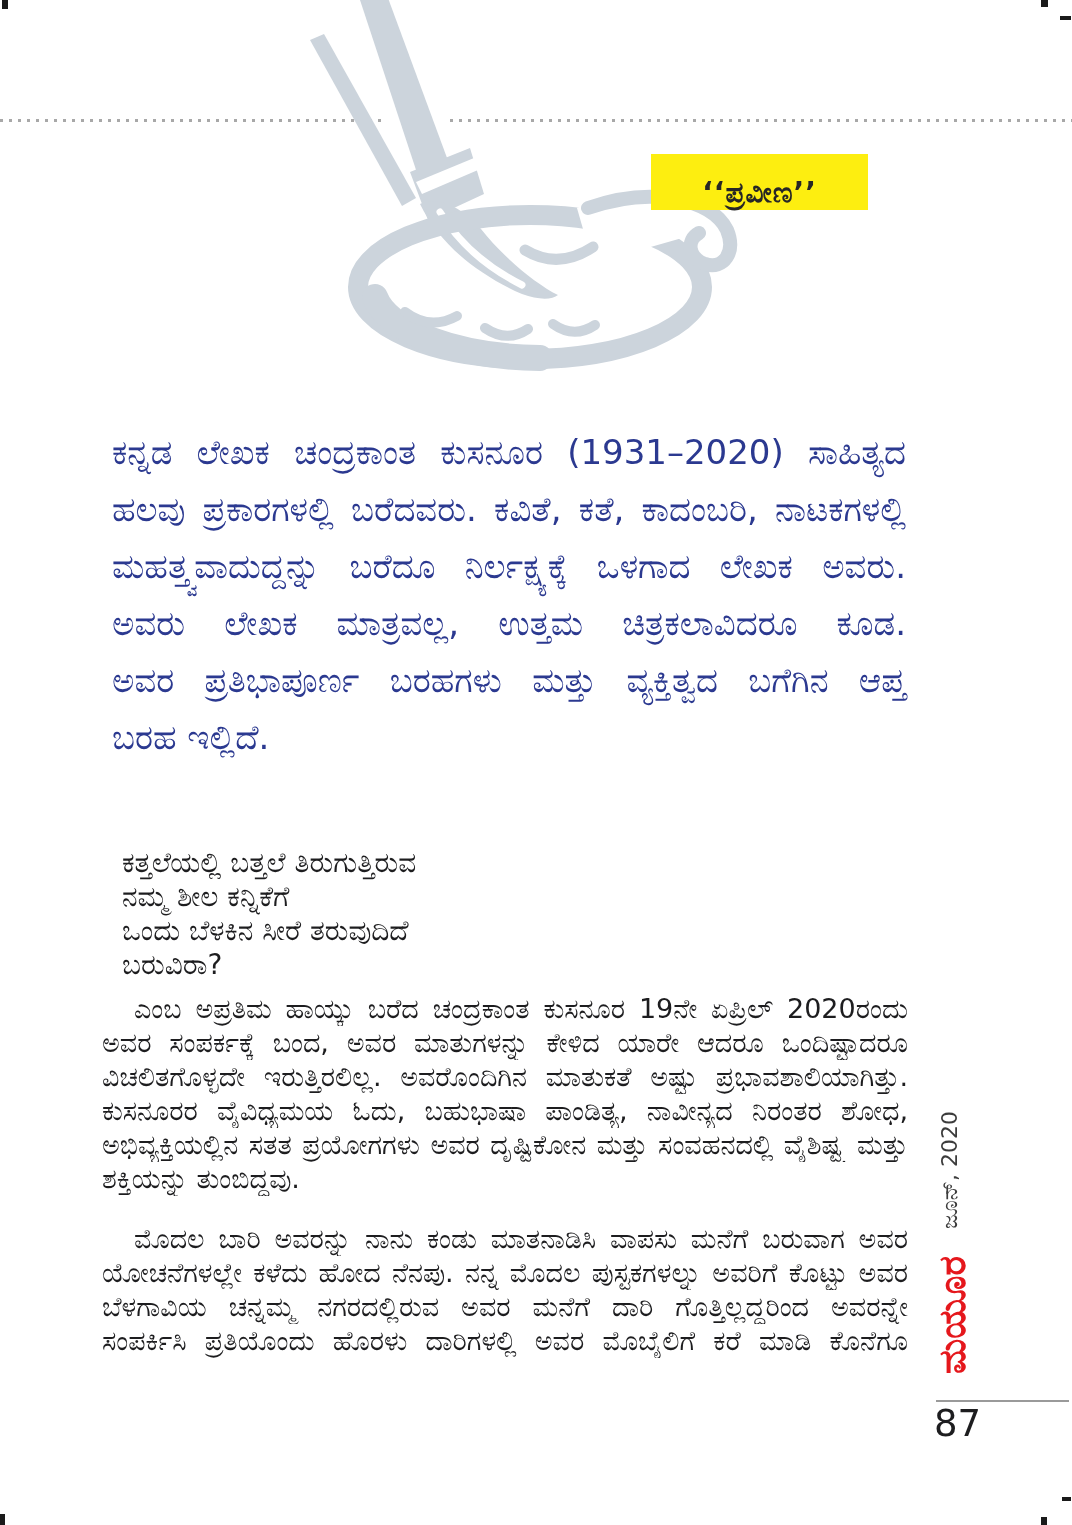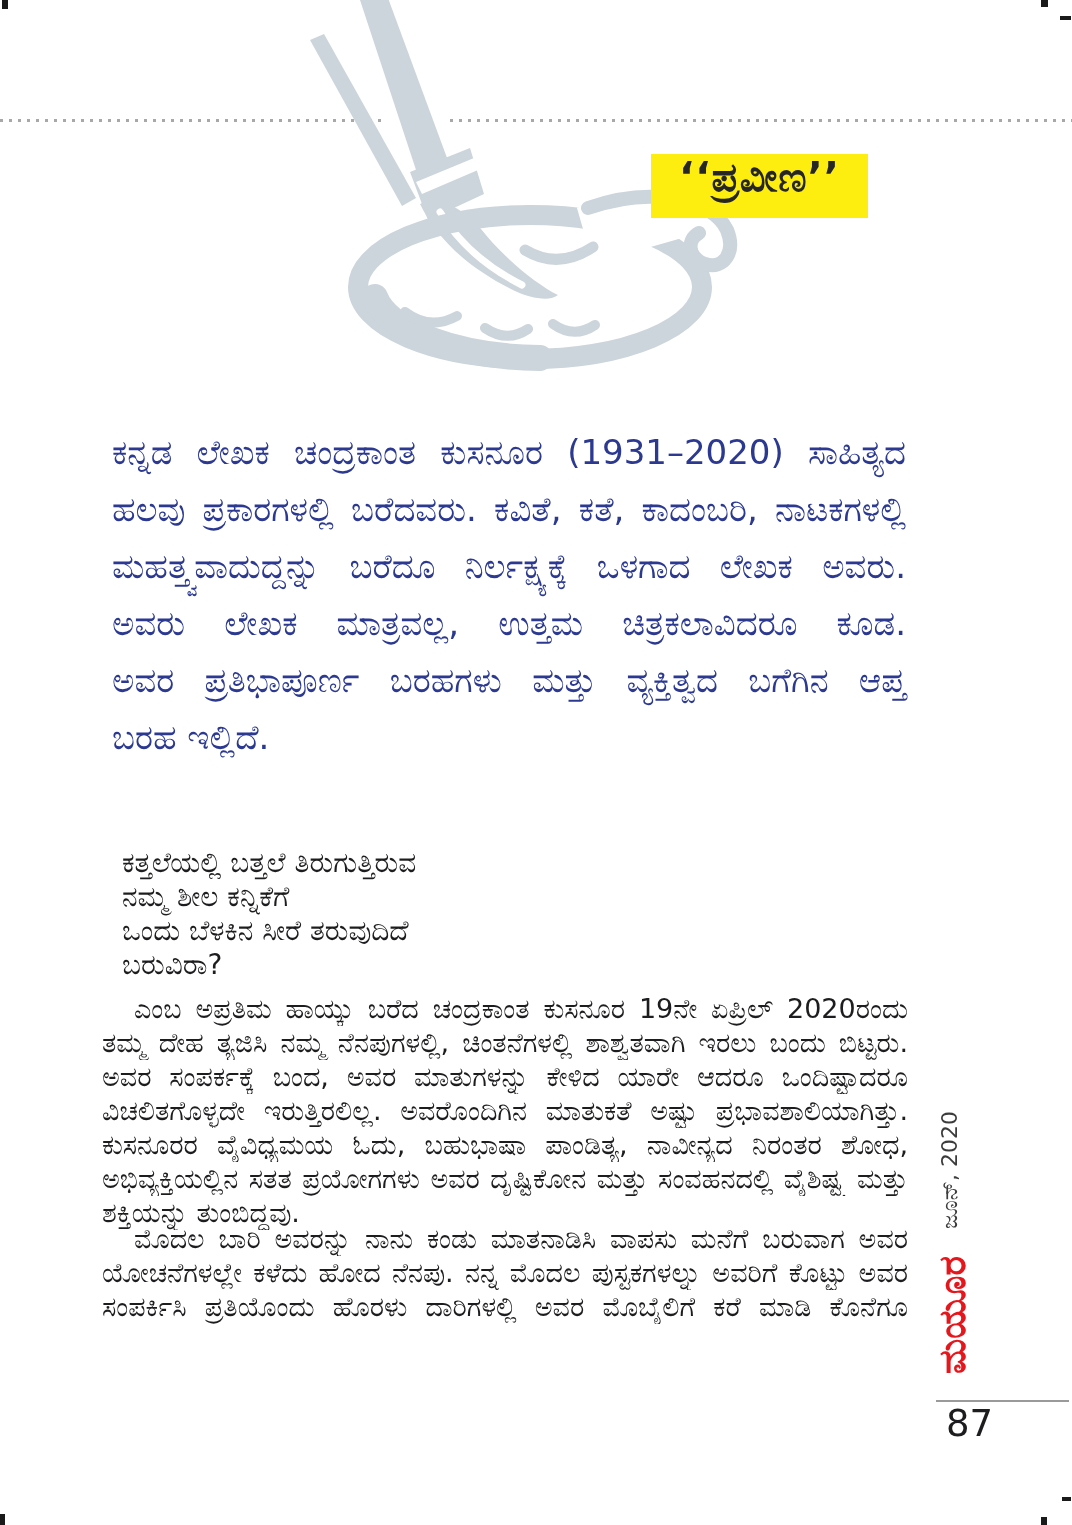--- a/index.html
+++ b/index.html
@@ -12,23 +12,23 @@
   
   .dotted-rule{
     position:absolute;left:0;top:119;width:1072px;height:3px;
     top:119px;
     background:repeating-linear-gradient(to right,#a8a8a8 0 3px,transparent 3px 9px);
   }
   
   .illus{position:absolute;left:300px;top:0;width:450px;height:400px;}
   
   .title-box{
-    position:absolute;left:651px;top:154px;width:217px;height:64px;
-    background:#fdee10;display:flex;align-items:flex-start;justify-content:center;
-    font-size:40px;font-weight:bold;color:#262626;letter-spacing:1px;
+    position:absolute;left:651px;top:154px;width:217px;height:56px;
+    background:#fdee10;display:flex;align-items:flex-end;justify-content:center;
+    font-size:28px;font-weight:bold;color:#262626;letter-spacing:1px;
   }
   
   .intro{position:absolute;left:112px;top:424px;width:794px;color:#2b3990;
     font-size:34px;}
   .intro .ln{height:57px;line-height:57px;white-space:nowrap;}
   .jl{text-align:justify;text-align-last:justify;white-space:normal !important;}
   .ll{text-align:left;}
   
   .poem{position:absolute;left:122px;top:846px;width:640px;color:#1d1d1f;font-size:28px;}
   .poem .ln{height:34px;line-height:34px;white-space:nowrap;}
@@ -43,21 +43,21 @@
     position:absolute;left:949px;top:1170px;width:220px;
     transform:translate(-50%,-50%) rotate(-90deg);
     font-size:22px;color:#3c3c3c;text-align:center;white-space:nowrap;
   }
   .v-mag{
     position:absolute;left:952px;top:1315px;width:220px;
     transform:translate(-50%,-50%) rotate(-90deg);
     font-size:37px;font-weight:bold;color:#e5171c;text-align:center;white-space:nowrap;
   }
   .pageline{position:absolute;left:936px;top:1400px;width:133px;border-top:2px solid #9a9a9a;}
-  .pagenum{position:absolute;left:934px;top:1403px;font-size:37px;color:#1d1d1f;line-height:42px;margin-left:12px;}
+  .pagenum{position:absolute;left:934px;top:1403px;font-size:37px;color:#1d1d1f;line-height:42px;}
 </style>
 </head>
 <body>
 
 <div class="mark" style="left:2px;top:0;width:6px;height:9px;"></div>
 <div class="mark" style="left:1041px;top:0;width:7px;height:7px;"></div>
 <div class="mark" style="left:1060px;top:16px;width:11px;height:4px;"></div>
 <div class="mark" style="left:0;top:1514px;width:5px;height:11px;"></div>
 <div class="mark" style="left:1062px;top:1497px;width:9px;height:4px;"></div>
 <div class="mark" style="left:1041px;top:1517px;width:6px;height:8px;"></div>
@@ -110,30 +110,30 @@
 
 <div class="poem">
   <div class="ln">ಕತ್ತಲೆಯಲ್ಲಿ ಬತ್ತಲೆ ತಿರುಗುತ್ತಿರುವ</div>
   <div class="ln">ನಮ್ಮ ಶೀಲ ಕನ್ನಿಕೆಗೆ</div>
   <div class="ln">ಒಂದು ಬೆಳಕಿನ ಸೀರೆ ತರುವುದಿದೆ</div>
   <div class="ln">ಬರುವಿರಾ?</div>
 </div>
 
 <div class="bodytext p1">
   <div class="ln jl indent">ಎಂಬ ಅಪ್ರತಿಮ ಹಾಯ್ಕು ಬರೆದ ಚಂದ್ರಕಾಂತ ಕುಸನೂರ 19ನೇ ಏಪ್ರಿಲ್ 2020ರಂದು</div>
-  <div class="ln jl">ತಮ್ಮ ದೇಹ ತ್ಯಜಿಸಿ ನಮ್ಮ ನೆನಪುಗಳಲ್ಲಿ, ಚಿಂತನೆಗಳಲ್ಲಿ ಶಾಶ್ವತವಾಗಿ ಇರಲು ಬಂದು ಬಿಟ್ಟರು.</div>
   <div class="ln jl">ಅವರ ಸಂಪರ್ಕಕ್ಕೆ ಬಂದ, ಅವರ ಮಾತುಗಳನ್ನು ಕೇಳಿದ ಯಾರೇ ಆದರೂ ಒಂದಿಷ್ಟಾದರೂ</div>
   <div class="ln jl">ವಿಚಲಿತಗೊಳ್ಳದೇ ಇರುತ್ತಿರಲಿಲ್ಲ. ಅವರೊಂದಿಗಿನ ಮಾತುಕತೆ ಅಷ್ಟು ಪ್ರಭಾವಶಾಲಿಯಾಗಿತ್ತು.</div>
   <div class="ln jl">ಕುಸನೂರರ ವೈವಿಧ್ಯಮಯ ಓದು, ಬಹುಭಾಷಾ ಪಾಂಡಿತ್ಯ, ನಾವೀನ್ಯದ ನಿರಂತರ ಶೋಧ,</div>
   <div class="ln jl">ಅಭಿವ್ಯಕ್ತಿಯಲ್ಲಿನ ಸತತ ಪ್ರಯೋಗಗಳು ಅವರ ದೃಷ್ಟಿಕೋನ ಮತ್ತು ಸಂವಹನದಲ್ಲಿ ವೈಶಿಷ್ಟ್ಯ ಮತ್ತು</div>
   <div class="ln ll">ಶಕ್ತಿಯನ್ನು ತುಂಬಿದ್ದವು.</div>
 </div>
 
 <div class="bodytext p2">
   <div class="ln jl indent">ಮೊದಲ ಬಾರಿ ಅವರನ್ನು ನಾನು ಕಂಡು ಮಾತನಾಡಿಸಿ ವಾಪಸು ಮನೆಗೆ ಬರುವಾಗ ಅವರ</div>
   <div class="ln jl">ಯೋಚನೆಗಳಲ್ಲೇ ಕಳೆದು ಹೋದ ನೆನಪು. ನನ್ನ ಮೊದಲ ಪುಸ್ಟಕಗಳಲ್ನು ಅವರಿಗೆ ಕೊಟ್ಟು ಅವರ</div>
+  <div class="ln jl">ಬೆಳಗಾವಿಯ ಚನ್ನಮ್ಮ ನಗರದಲ್ಲಿರುವ ಅವರ ಮನೆಗೆ ದಾರಿ ಗೊತ್ತಿಲ್ಲದ್ದರಿಂದ ಅವರನ್ನೇ</div>
   <div class="ln jl">ಸಂಪರ್ಕಿಸಿ ಪ್ರತಿಯೊಂದು ಹೊರಳು ದಾರಿಗಳಲ್ಲಿ ಅವರ ಮೊಬೈಲಿಗೆ ಕರೆ ಮಾಡಿ ಕೊನೆಗೂ</div>
 </div>
 
 <div class="v-issue">ಜೂನ್, 2020</div>
 <div class="v-mag">ಮಯೂರ</div>
 <div class="pageline"></div>
 <div class="pagenum">87</div>
 
 </body></html>

